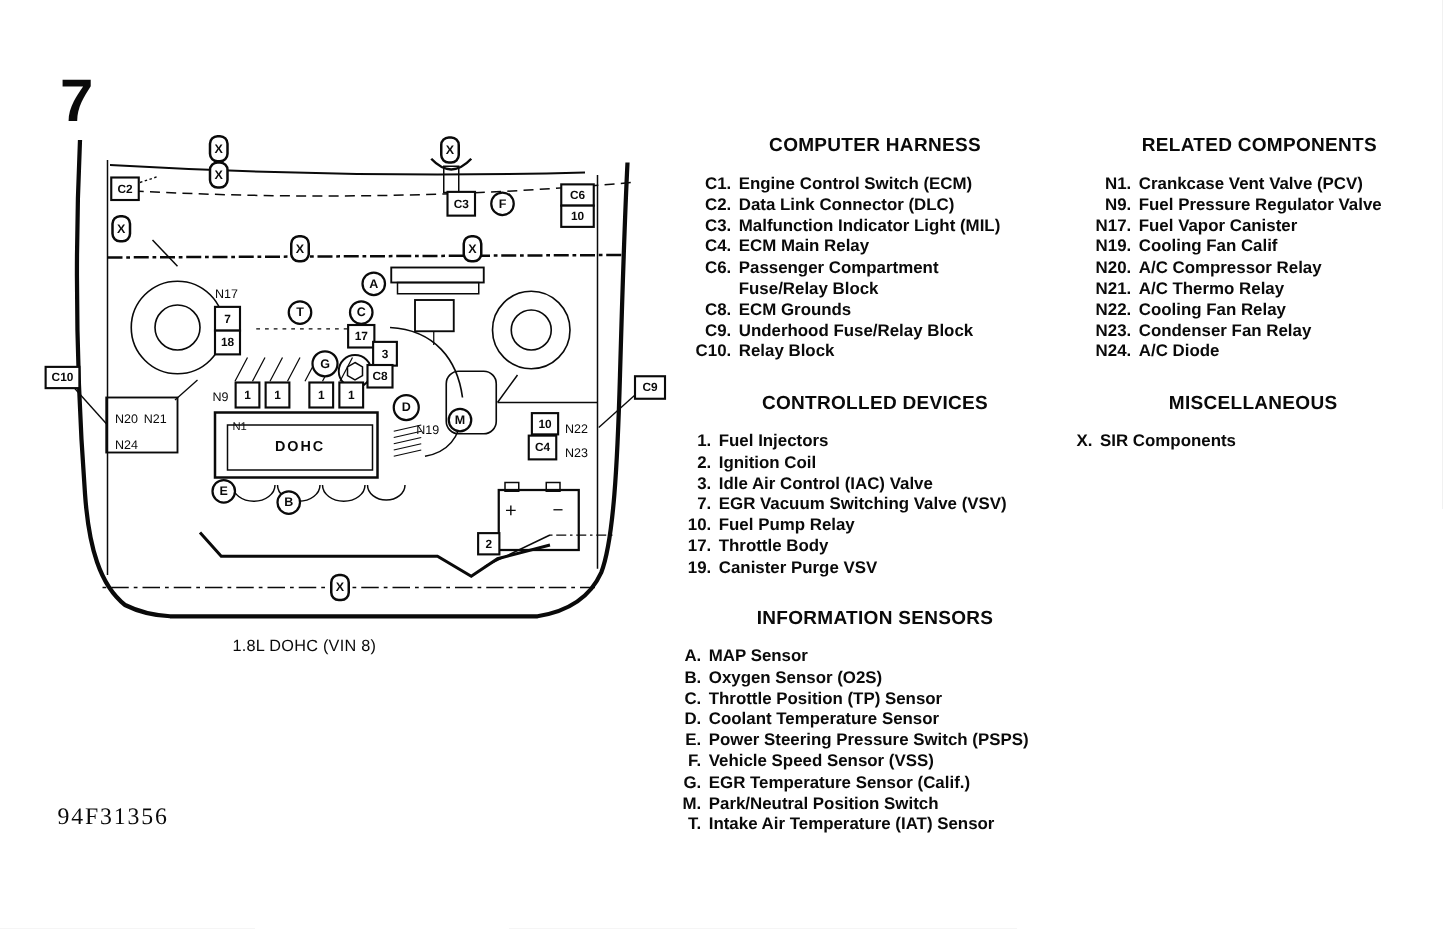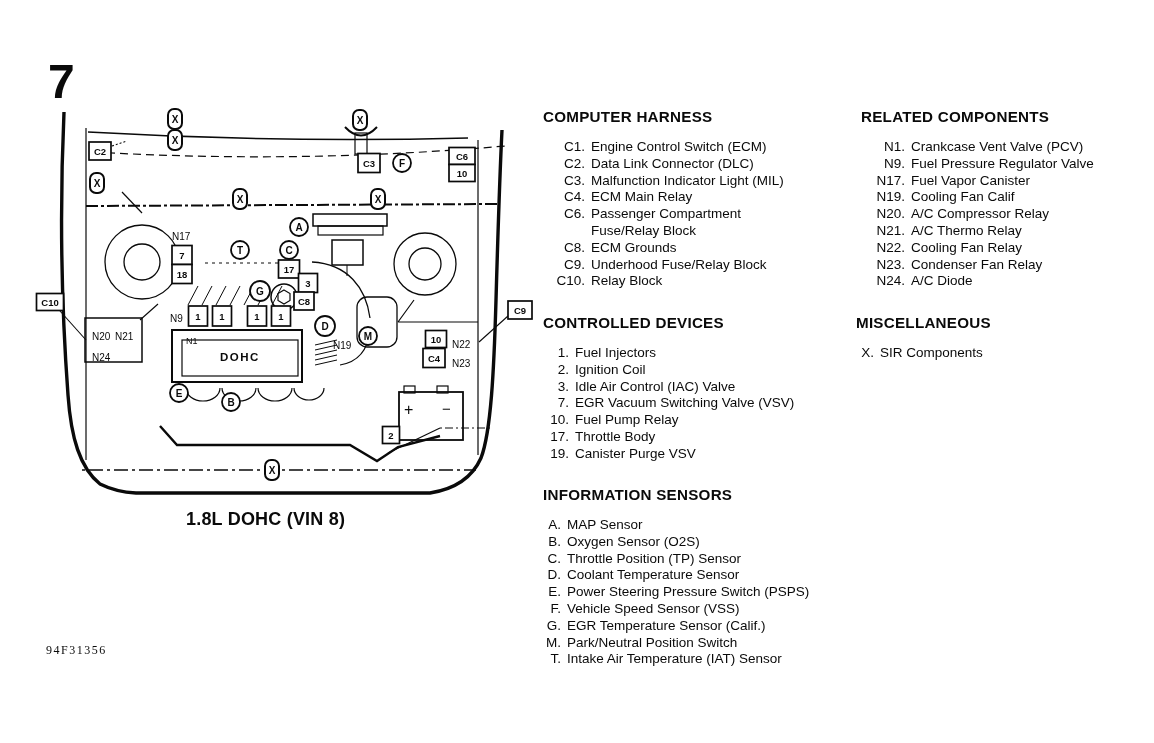--- a/index.html
+++ b/index.html
@@ -1,24 +1,24 @@
 <!DOCTYPE html>
 <html><head>
 <meta charset="utf-8">
 <style>
   html,body{margin:0;padding:0;background:#e8e8e8;}
   #page{position:relative;width:1154px;height:743px;background:#ffffff;overflow:hidden;
         font-family:"Liberation Sans",sans-serif;color:#0a0a0a;}
   .fig-num{position:absolute;left:48px;top:58px;font-size:48px;font-weight:bold;line-height:1;}
-  .caption{position:absolute;left:186px;top:509px;font-size:18px;font-weight:bold;letter-spacing:.2px;}
+  .caption{position:absolute;left:186px;top:509px;font-size:13px;font-weight:normal;letter-spacing:.2px;}
   .doc-code{position:absolute;left:46px;top:643px;font-family:"Liberation Serif",serif;
-            font-size:12px;letter-spacing:1.5px;}
+            font-size:19px;letter-spacing:1.5px;}
   .col-sec{position:absolute;}
-  .sec-head{font-size:15.2px;font-weight:bold;letter-spacing:.25px;margin:0 0 14px 0;}
-  .item-list{margin:0;padding:0;}
+  .sec-head{font-size:15.2px;font-weight:bold;letter-spacing:.25px;margin:0 0 14px 0;text-align:center;}
+  .item-list{margin:0;padding:0;font-weight:bold;}
   .item-row{display:grid;grid-template-columns:var(--numw,40px) 1fr;column-gap:6px;
             font-size:13.5px;line-height:16.8px;}
   .item-num{text-align:right;white-space:pre;}
   .item-text{white-space:nowrap;}
   svg .ln{stroke:#0a0a0a;fill:none;}
   .co-shape{fill:#ffffff;stroke:#0a0a0a;}
   .co-text{font-family:"Liberation Sans",sans-serif;font-weight:bold;fill:#0a0a0a;
            text-anchor:middle;dominant-baseline:central;}
   .dia-label{font-family:"Liberation Sans",sans-serif;fill:#0a0a0a;dominant-baseline:central;}
   .engine-text{font-family:"Liberation Sans",sans-serif;font-weight:bold;font-size:11.5px;

